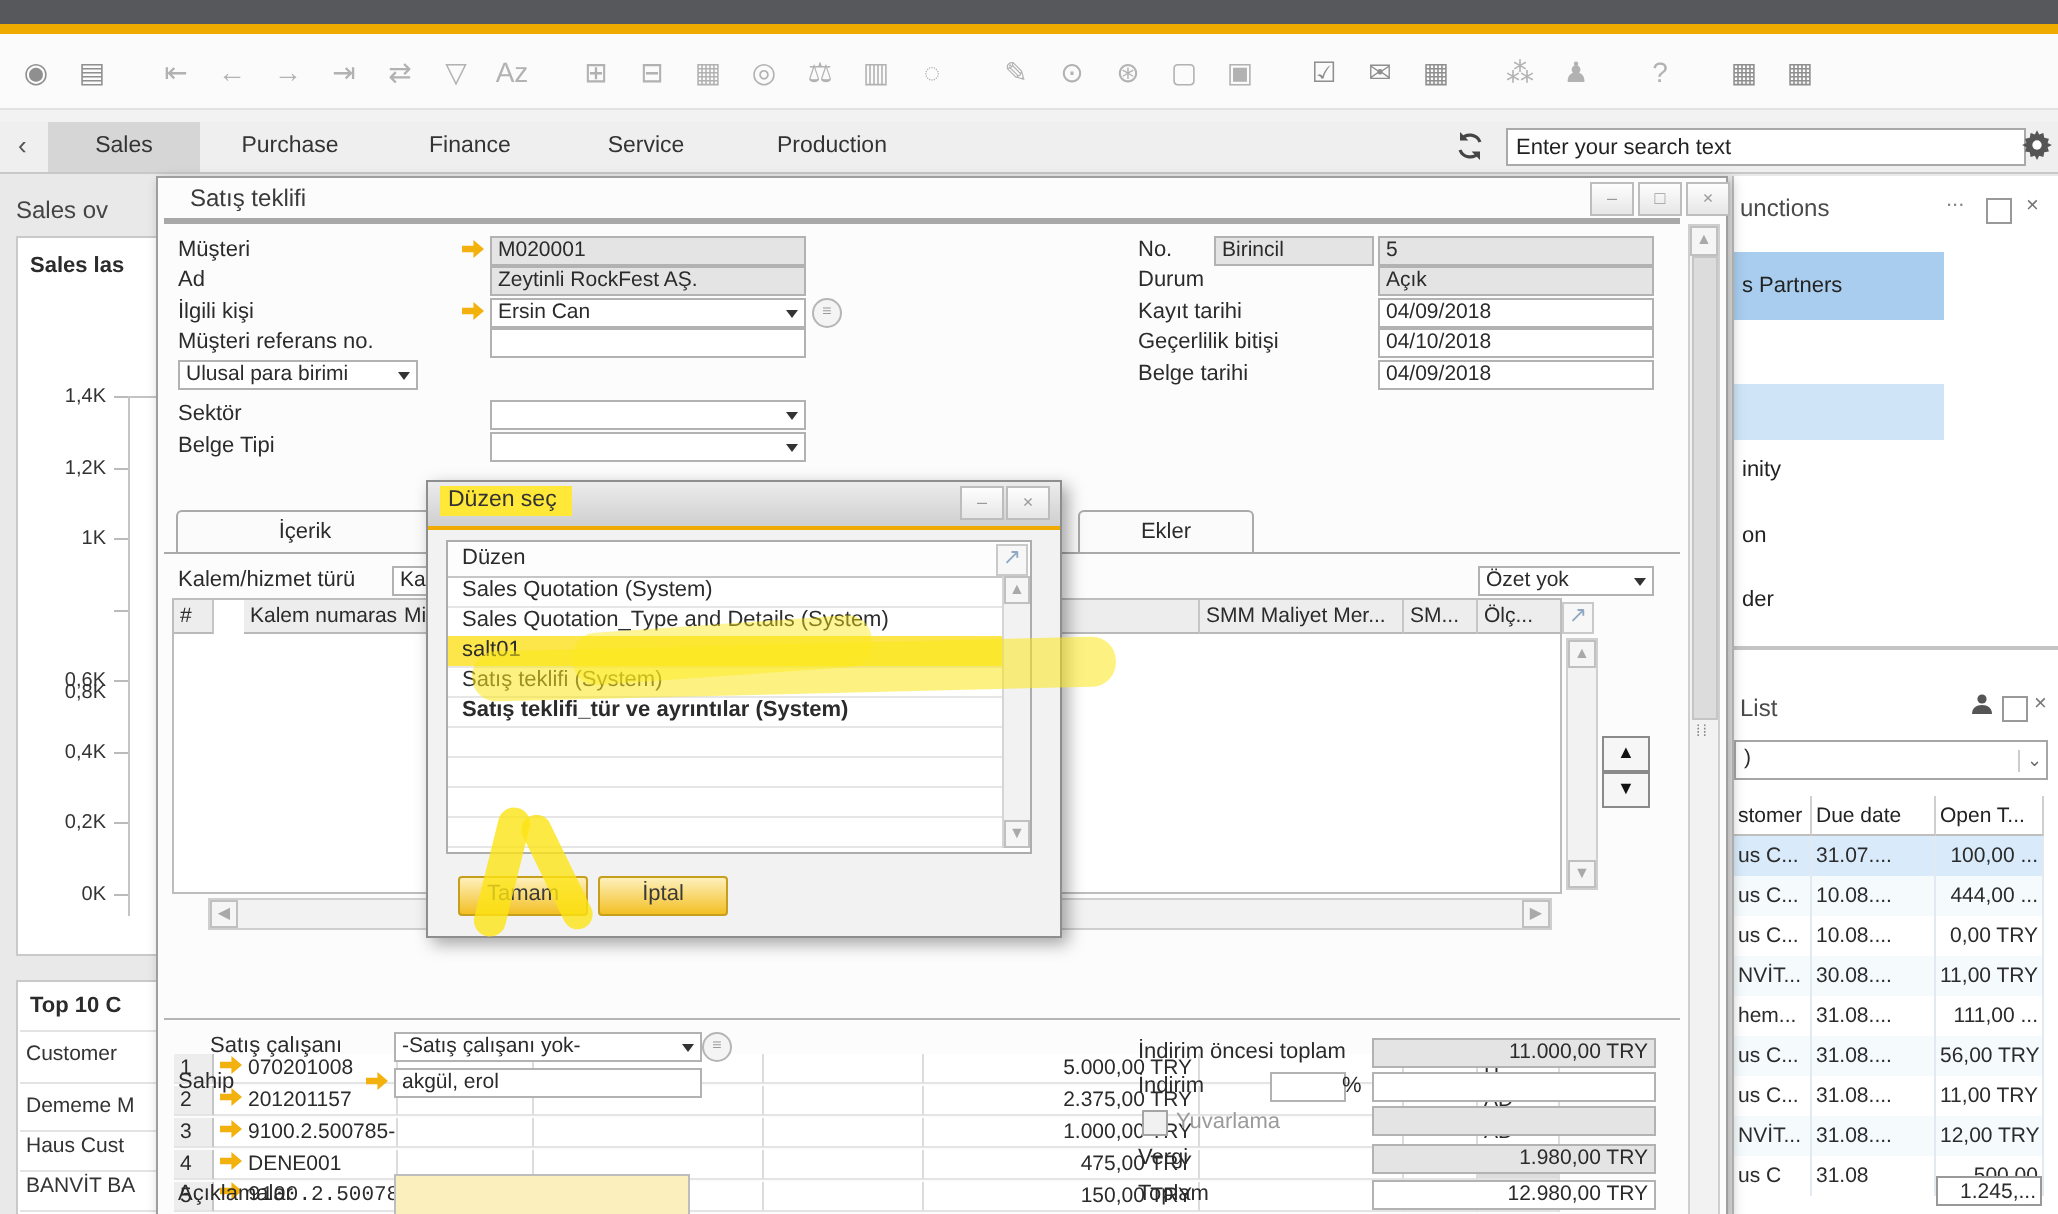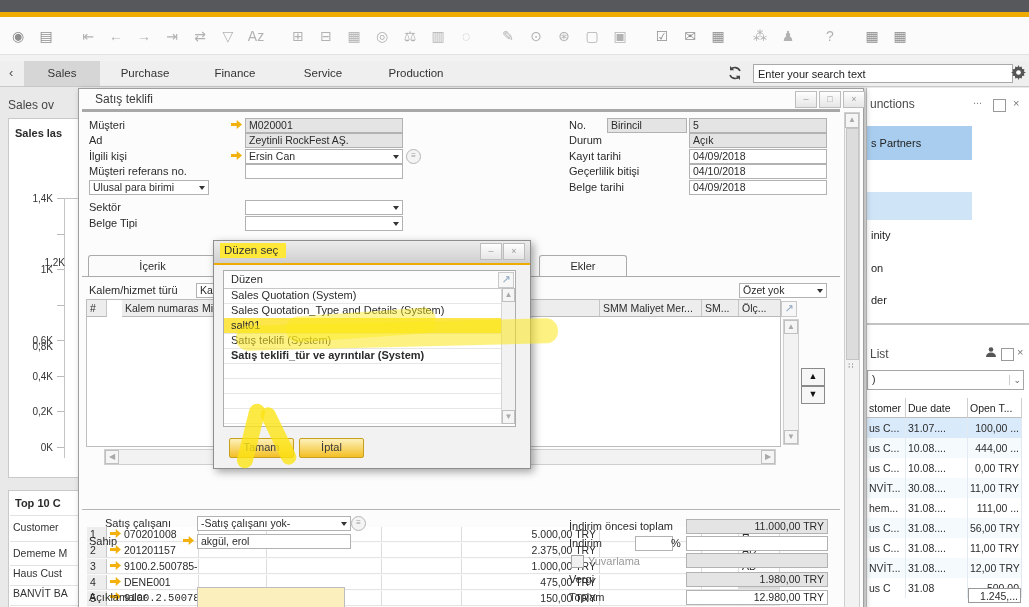--- a/index.html
+++ b/index.html
@@ -160,21 +160,21 @@
   </div>
 
   <div class="abs" style="left:8px;top:98px;font-size:12px;color:#444;">Sales ov</div>
   <div class="abs lpanel" style="left:8px;top:118px;width:70px;height:358px;">
     <div style="position:absolute;left:6px;top:8px;font-weight:bold;font-size:11px;">Sales las</div>
     <div class="abs" style="left:0;top:79px;width:70px;height:262px;">
       <div style="position:absolute;left:55px;top:0;width:1px;height:260px;background:#c4c4c4;"></div>
       <div style="position:absolute;left:55px;top:0;width:15px;height:1px;background:#c4c4c4;"></div>
     <div class="ytick" style="top: -5px; left: 0px;">1,4K</div>
         <div class="ydash" style="top: 0px;"></div>
-        <div class="ytick" style="top: 30.5px; left: 12px; margin-top: 28px;">1,2K</div>
+        <div class="ytick" style="top: 30.5px; left: 0px;">1,2K</div>
         <div class="ydash" style="top: 35.5px;"></div>
         <div class="ytick" style="top: 66px; left: 0px;">1K</div>
         <div class="ydash" style="top: 71px;"></div>
         <div class="ytick" style="top: 101.5px; left: 0px; margin-top: 41px;">0,8K</div>
         <div class="ydash" style="top: 106.5px;"></div>
         <div class="ytick" style="top: 137px; left: 0px;">0,6K</div>
         <div class="ydash" style="top: 142px;"></div>
         <div class="ytick" style="top: 172.5px; left: 0px;">0,4K</div>
         <div class="ydash" style="top: 177.5px;"></div>
         <div class="ytick" style="top: 208px; left: 0px;">0,2K</div>

